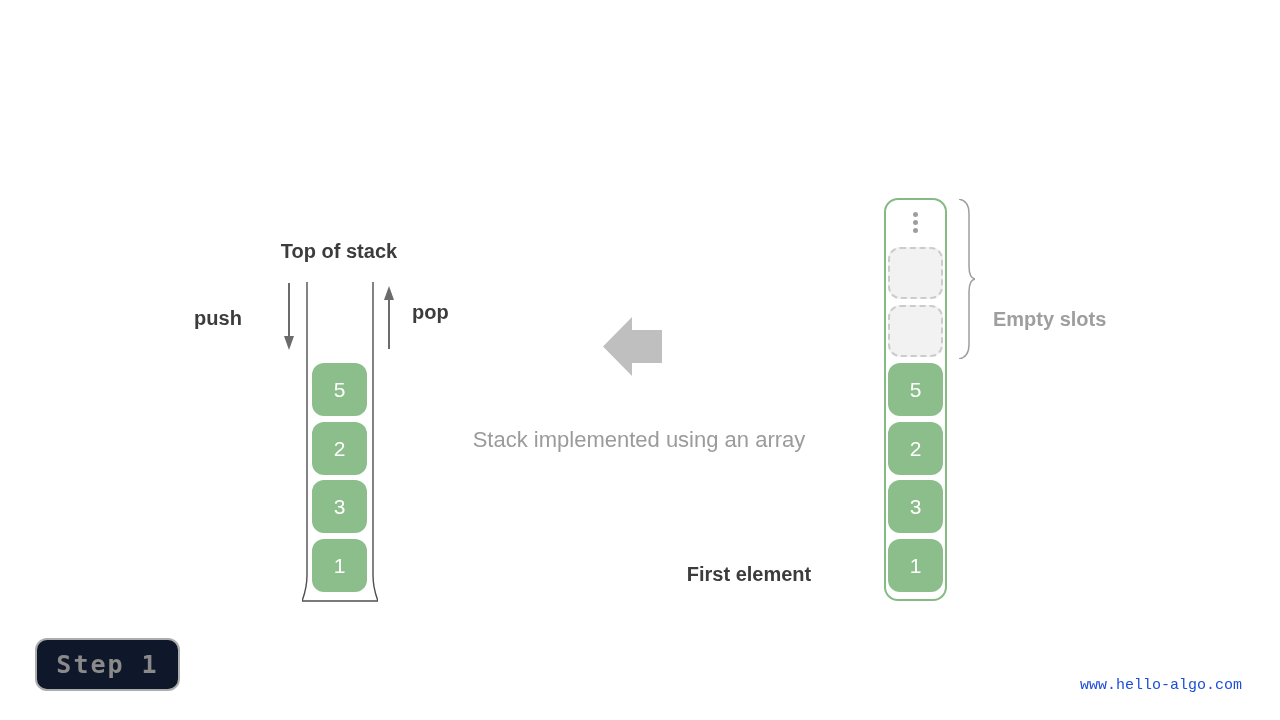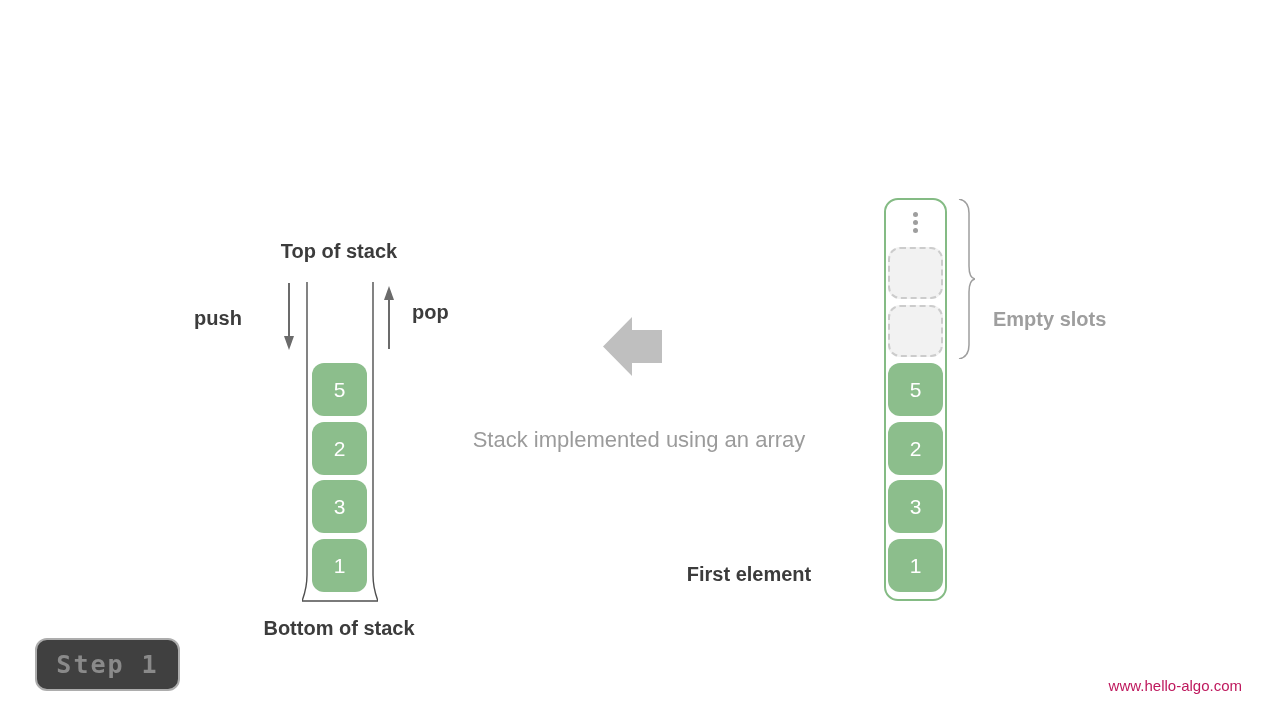--- a/index.html
+++ b/index.html
@@ -26,28 +26,28 @@
   }
   .array-box{
     position:absolute;left:884px;top:198px;width:63px;height:403px;
     border:2px solid #84BB84;border-radius:14px;box-sizing:border-box;
     background:#ffffff;
   }
   .dots{position:absolute;left:913px;top:212px;display:flex;flex-direction:column;gap:3px;}
   .dots span{width:5px;height:5px;border-radius:50%;background:#9E9E9E;display:block;}
   .step-badge{
     position:absolute;left:35px;top:638px;width:145px;height:53px;
-    background:#404040;border:2px solid #ADADAD;border-radius:12px;
+    background:#0f172a;border:2px solid #ADADAD;border-radius:12px;
     box-sizing:border-box;color:#8A8A8A;font-family:"DejaVu Sans Mono",monospace;
     font-weight:bold;font-size:25px;text-align:center;line-height:49px;
     letter-spacing:2px;
   }
   .watermark{
     position:absolute;right:38px;top:677px;
-    font-family:Liberation Sans, sans-serif;font-size:15px;color:#be185d;
+    font-family:Liberation Mono, monospace;font-size:15px;color:#1d4ed8;
   }
 </style>
 </head>
 <body>
 
 <div class="canvas">
 
   <div class="abs lbl lbl-center" style="left:239px;top:239px;width:200px;">Top of stack</div>
 
   <svg class="abs" style="left:302px;top:282px;" width="76" height="322" viewBox="0 0 76 322">
@@ -64,21 +64,20 @@
     <line x1="8" y1="15" x2="8" y2="66" stroke="#6B6B6B" stroke-width="2"></line>
     <polygon points="3,17 13,17 8,3" fill="#6B6B6B"></polygon>
   </svg>
   <div class="abs lbl" style="left:412px;top:300px;width:100px;">pop</div>
 
   <div class="cell" style="top:363px;">5</div>
   <div class="cell" style="top:422px;">2</div>
   <div class="cell" style="top:480px;">3</div>
   <div class="cell" style="top:539px;">1</div>
 
-  <div class="abs lbl lbl-center" style="left:239px;top:616px;width:200px;">Bottom of stack</div>
 
   <svg class="abs" style="left:603px;top:317px;" width="59" height="59" viewBox="0 0 59 59">
     <polygon points="0,29.5 29,0 29,13 59,13 59,46 29,46 29,59" fill="#BFBFBF"></polygon>
   </svg>
   <div class="abs caption" style="left:429px;top:427px;width:420px;">Stack implemented using an array</div>
 
   <div class="array-box"></div>
 
   <div class="dots">
     <span></span>

